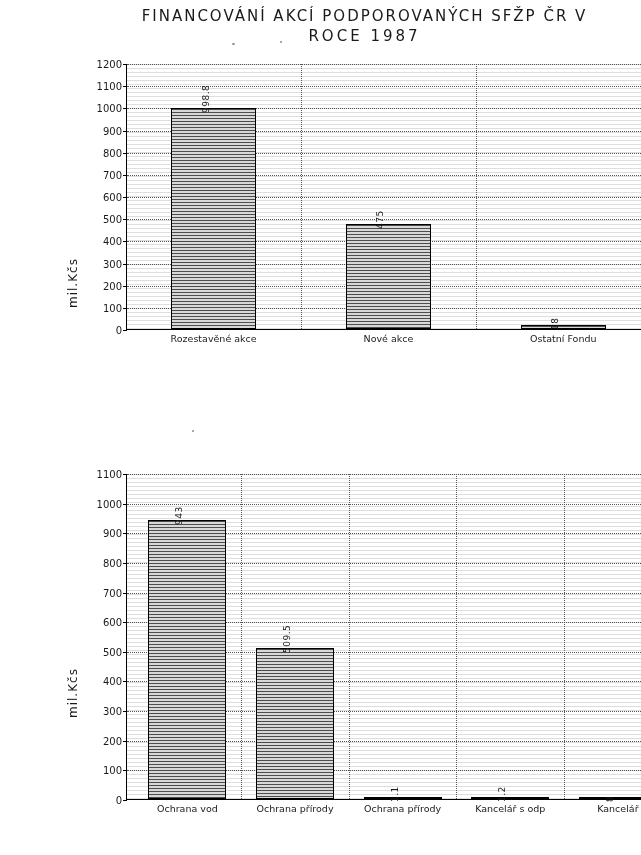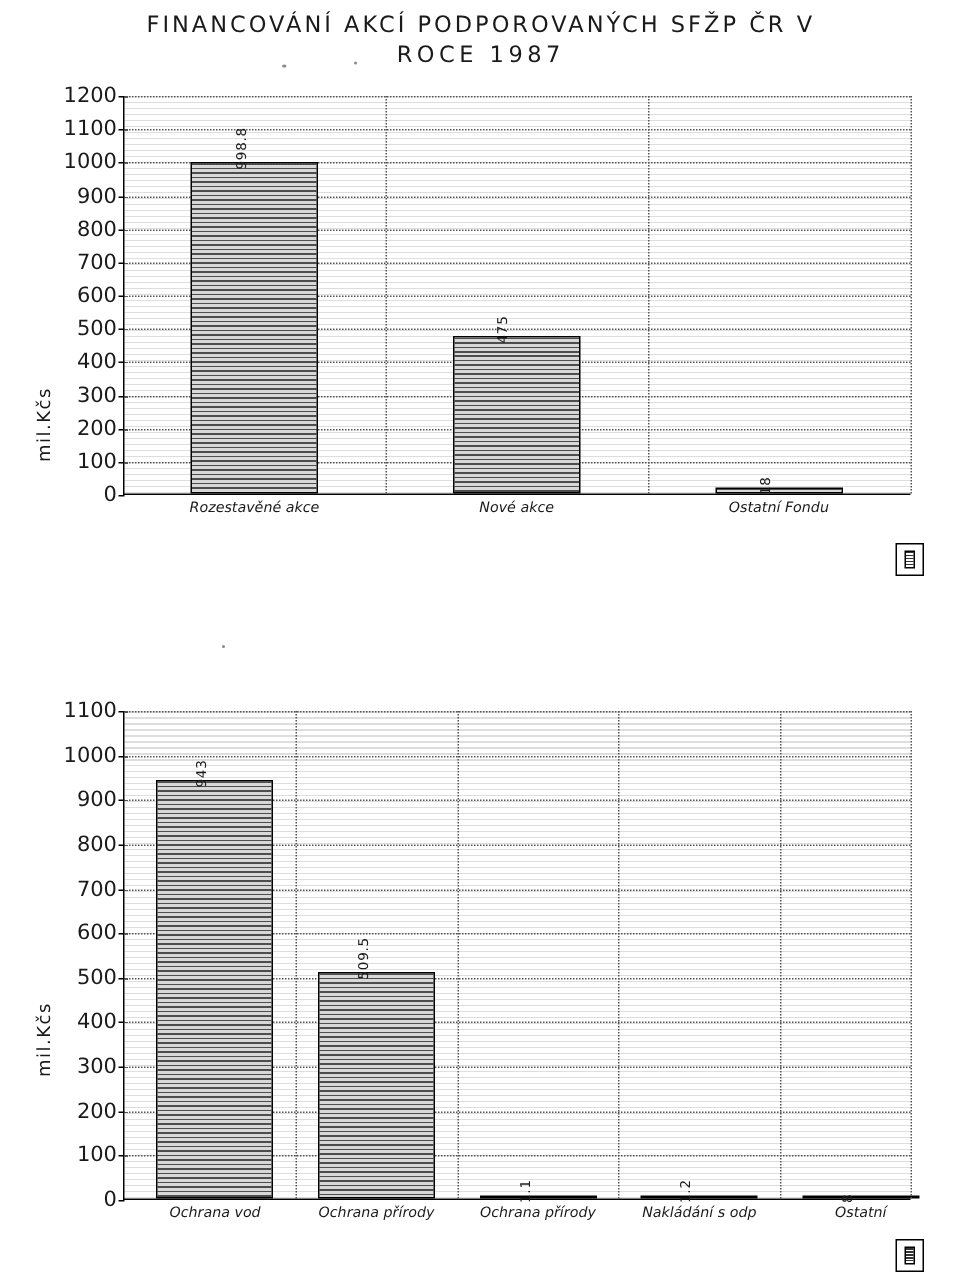--- a/index.html
+++ b/index.html
@@ -4,21 +4,21 @@
 <style>
   html,body{margin:0;padding:0;}
   body{
     width:641px;height:855px;
     background:#ffffff;
     font-family:"DejaVu Sans", sans-serif;
     color:#1a1a1a;
     position:relative;
     overflow:hidden;
   }
-  .page{position:relative;width:545px;height:855px;}
+  .page{position:relative;width:545px;height:855px;margin-left:44px;}
 
   
   .title{
     position:absolute;
     top:6px;left:0;width:641px;
     text-align:center;
     font-size:15px;
     letter-spacing:2px;
     line-height:20px;
     font-family:"DejaVu Sans", sans-serif;
@@ -67,21 +67,21 @@
   }
   .vline{
     position:absolute;top:0;bottom:0;
     border-left:1px dotted #555;
     width:0;
   }
   .ytick{
     position:absolute;
     right:100%;
     margin-right:5px;
-    font-size:14px;
+    font-size:10px;
     transform:translateY(-50%);
     white-space:nowrap;
   }
   .tickmark{
     position:absolute;
     right:100%;
     width:4px;height:0;
     border-top:1px solid #000;
   }
 
@@ -104,21 +104,20 @@
     transform-origin:left bottom;
   }
   .xcat{
     position:absolute;
     top:100%;
     margin-top:4px;
     font-size:9.5px;
     text-align:right;
     white-space:nowrap;
     transform:translateX(-50%);
-    font-style:italic;
   }
 
   .legendbox{
     position:absolute;
     width:17px;height:20px;
     border:1px solid #000;
     background:#fff;
     display:flex;align-items:center;justify-content:center;
   }
   .legendbox .inner{
@@ -253,25 +252,25 @@
         <div class="bar" style="left: 129px; width: 78px; height: 150.997px;"></div>
         <div class="barlabel" style="left: 165px; top: 169.003px;">509.5</div>
         <div class="xcat" style="left: 168px;">Ochrana přírody</div>
         <div class="vline" style="left: 221.812px;"></div>
         <div class="bar" style="left: 236.625px; width: 78px; height: 2px;"></div>
         <div class="barlabel" style="left: 272.625px; top: 318px;">1.1</div>
         <div class="xcat" style="left: 275.625px;">Ochrana přírody</div>
         <div class="vline" style="left: 329.438px;"></div>
         <div class="bar" style="left: 344.25px; width: 78px; height: 2px;"></div>
         <div class="barlabel" style="left: 380.25px; top: 318px;">1.2</div>
-        <div class="xcat" style="left: 383.25px;">Nakládání s odp</div>
+        <div class="xcat" style="left: 383.25px;">Kancelář s odp</div>
         <div class="vline" style="left: 437.062px;"></div>
         <div class="bar" style="left: 451.875px; width: 78px; height: 2.37091px;"></div>
         <div class="barlabel" style="left: 487.875px; top: 317.629px;">8</div>
-        <div class="xcat" style="left: 490.875px;">Ostatní</div>
+        <div class="xcat" style="left: 490.875px;">Kancelář</div>
         <div class="vline" style="left: 524px;"></div>
       </div>
   </div>
 
   <div class="legendbox" style="left:597px;top:826px;">
     <div class="inner"></div>
   </div>
 
   <div class="speck" style="left:188px;top:43px;width:3px;height:2px;"></div>
   <div class="speck" style="left:236px;top:41px;width:2px;height:2px;"></div>

